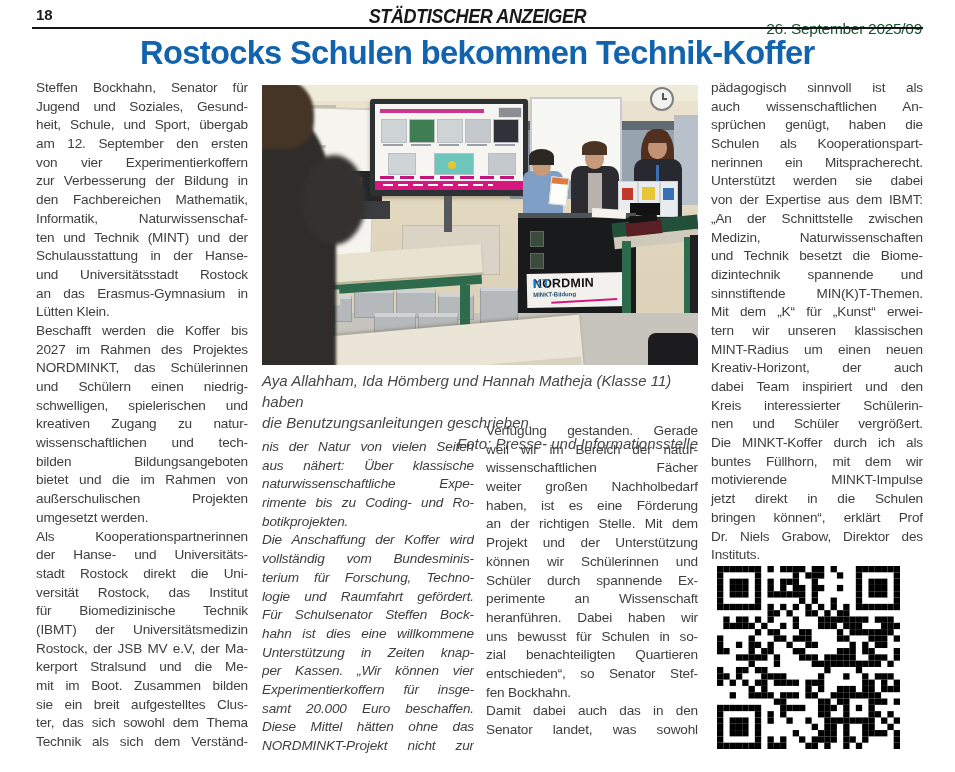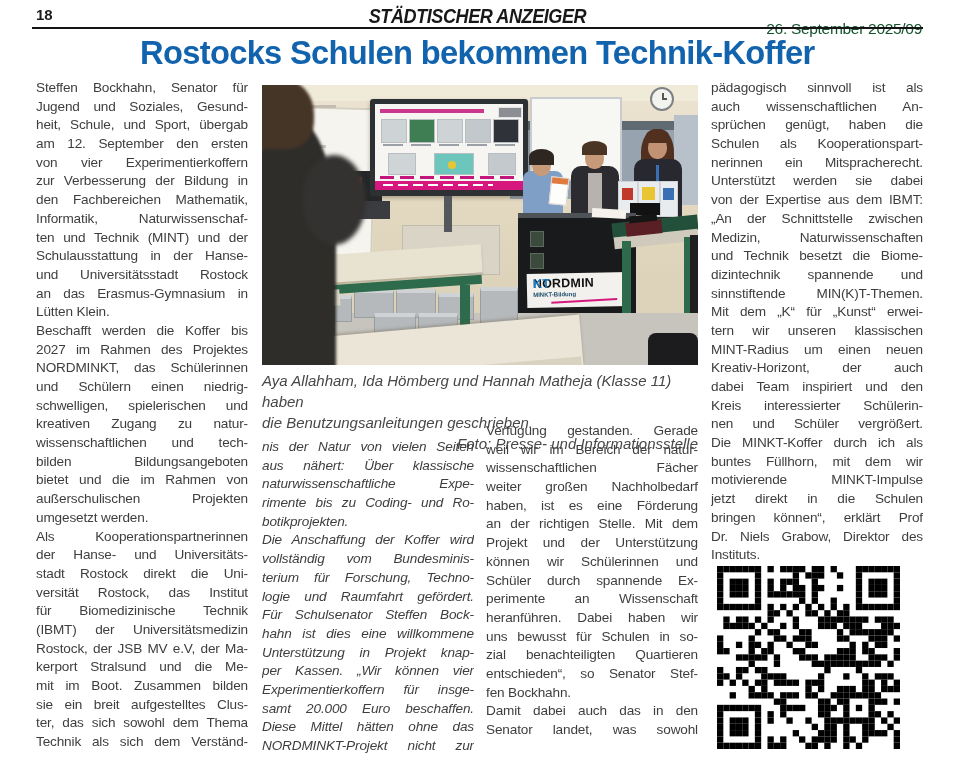--- a/index.html
+++ b/index.html
@@ -179,21 +179,21 @@
       <div class="tl tl-just">aus nähert: Über klassische</div>
       <div class="tl tl-just">naturwissenschaftliche Expe-</div>
       <div class="tl tl-just">rimente bis zu Coding- und Ro-</div>
       <div class="tl tl-end">botikprojekten.</div>
       <div class="tl tl-just">Die Anschaffung der Koffer wird</div>
       <div class="tl tl-just">vollständig vom Bundesminis-</div>
       <div class="tl tl-just">terium für Forschung, Techno-</div>
       <div class="tl tl-just">logie und Raumfahrt gefördert.</div>
       <div class="tl tl-just">Für Schulsenator Steffen Bock-</div>
       <div class="tl tl-just">hahn ist dies eine willkommene</div>
-      <div class="tl tl-just">Unterstützung in Projekt knap-</div>
+      <div class="tl tl-just">Unterstützung in Zeiten knap-</div>
       <div class="tl tl-just">per Kassen. „Wir können vier</div>
       <div class="tl tl-just">Experimentierkoffern für insge-</div>
       <div class="tl tl-just">samt 20.000 Euro beschaffen.</div>
       <div class="tl tl-just">Diese Mittel hätten ohne das</div>
       <div class="tl tl-just">NORDMINKT-Projekt nicht zur</div>
     </div>
   <div class="col" id="col2" style="left:486px;top:423px;">
       <div class="tl tl-just">Verfügung gestanden. Gerade</div>
       <div class="tl tl-just">weil wir im Bereich der natur-</div>
       <div class="tl tl-just">wissenschaftlichen Fächer</div>

